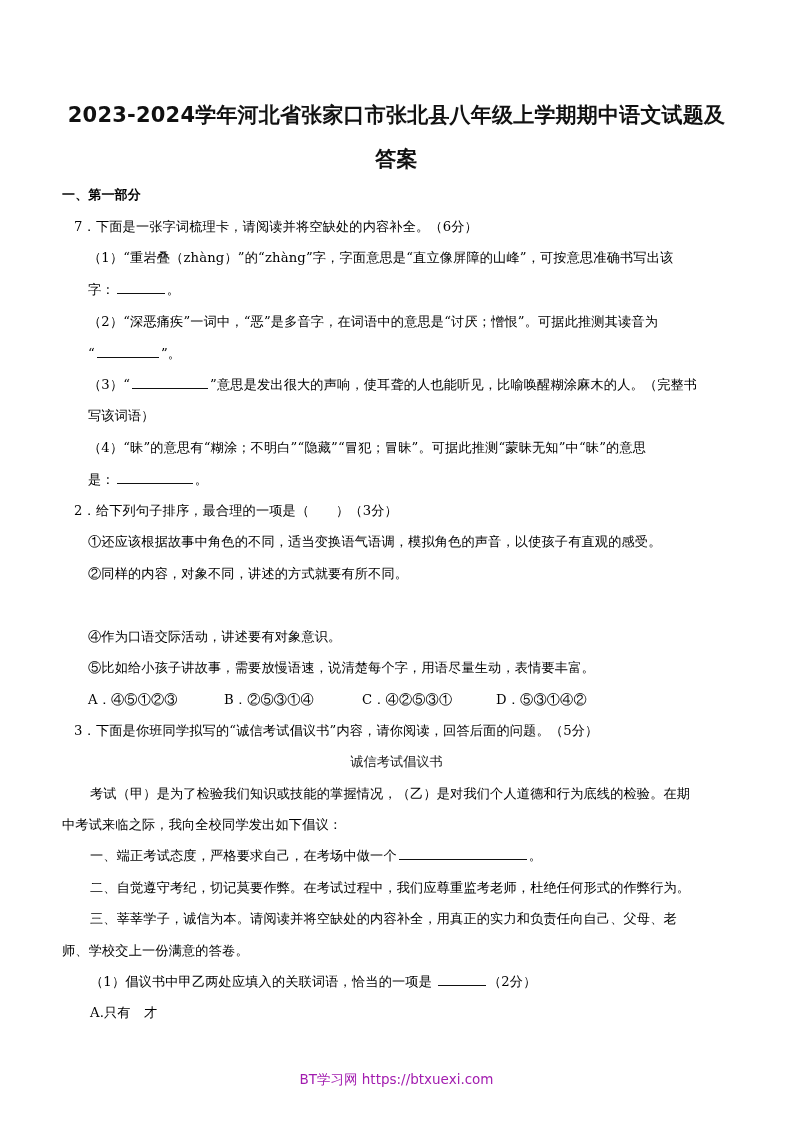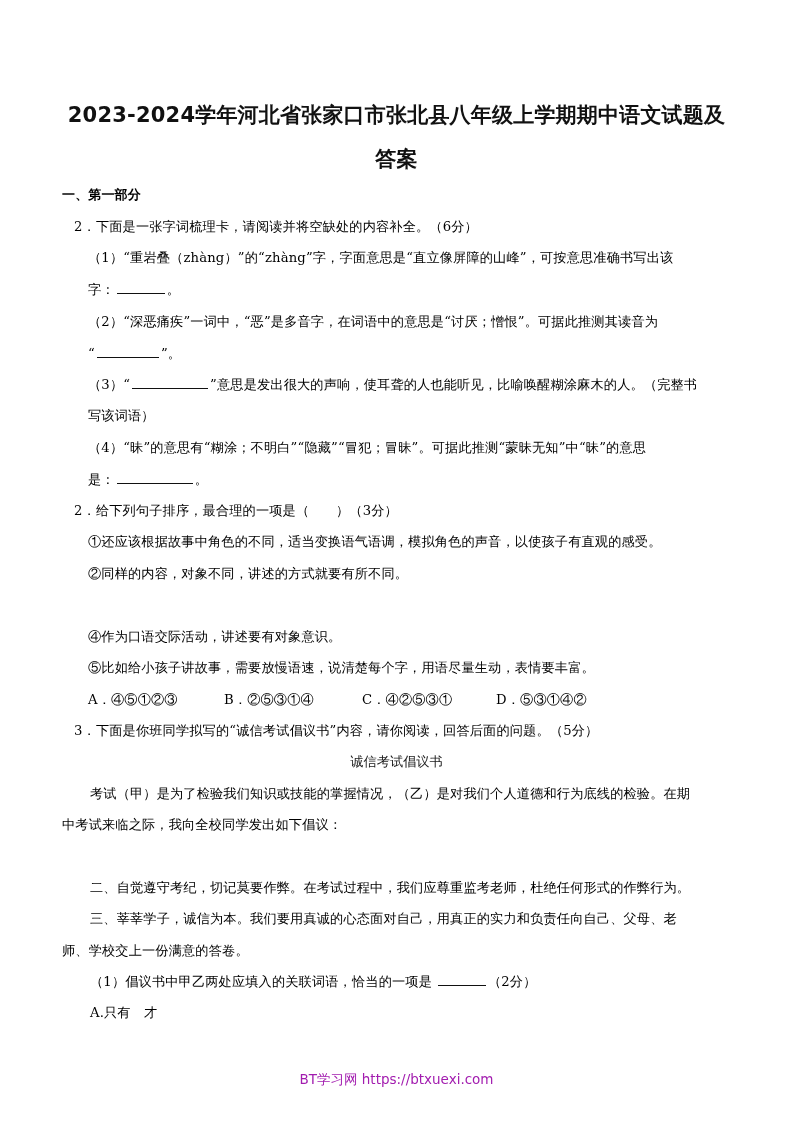--- a/index.html
+++ b/index.html
@@ -35,21 +35,21 @@
 </head>
 <body>
 
 <div class="page">
 
   <div class="title" style="top:101px;">2023-2024学年河北省张家口市张北县八年级上学期期中语文试题及</div>
   <div class="title" style="top:145px;">答案</div>
 
   <div class="line section" style="left:62px; top:186px;">一、第一部分</div>
 
-  <div class="line" style="left:74px; top:218px;">2．下面是一张字词梳理卡，请阅读并将空缺处的内容补全。（6分）</div>
+  <div class="line" style="left:74px; top:218px;">7．下面是一张字词梳理卡，请阅读并将空缺处的内容补全。（6分）</div>
   <div class="line" style="left:88px; top:249px;">（1）“重岩叠（zhàng）”的“zhàng”字，字面意思是“直立像屏障的山峰”，可按意思准确书写出该</div>
   <div class="line" style="left:88px; top:281px;">
     <span>字：</span><span class="blank" style="width:48px;"></span><span>。</span>
   </div>
   <div class="line" style="left:88px; top:313px;">（2）“深恶痛疾”一词中，“恶”是多音字，在词语中的意思是“讨厌；憎恨”。可据此推测其读音为</div>
   <div class="line" style="left:88px; top:345px;">
     <span>“</span><span class="blank" style="width:62px;"></span><span>”。</span>
   </div>
   <div class="line" style="left:88px; top:376px;">
     <span>（3）“</span><span class="blank" style="width:76px;"></span><span>”意思是发出很大的声响，使耳聋的人也能听见，比喻唤醒糊涂麻木的人。（完整书</span>
@@ -66,22 +66,25 @@
   <div class="line" style="left:88px; top:628px;">④作为口语交际活动，讲述要有对象意识。</div>
   <div class="line" style="left:88px; top:659px;">⑤比如给小孩子讲故事，需要放慢语速，说清楚每个字，用语尽量生动，表情要丰富。</div>
   <div class="line" style="left:88px; top:691px;">
     <span class="opt" style="width:136px;">A．④⑤①②③</span><span class="opt" style="width:138px;">B．②⑤③①④</span><span class="opt" style="width:134px;">C．④②⑤③①</span><span class="opt">D．⑤③①④②</span>
   </div>
 
   <div class="line" style="left:74px; top:722px;">3．下面是你班同学拟写的“诚信考试倡议书”内容，请你阅读，回答后面的问题。（5分）</div>
   <div class="centered" style="top:753px;">诚信考试倡议书</div>
   <div class="line" style="left:90px; top:785px;">考试（甲）是为了检验我们知识或技能的掌握情况，（乙）是对我们个人道德和行为底线的检验。在期</div>
   <div class="line" style="left:62px; top:816px;">中考试来临之际，我向全校同学发出如下倡议：</div>
+  <div class="line" style="left:90px; top:847px;">
+    <span>一、端正考试态度，严格要求自己，在考场中做一个</span><span class="blank" style="width:128px;"></span><span>。</span>
+  </div>
   <div class="line" style="left:90px; top:879px;">二、自觉遵守考纪，切记莫要作弊。在考试过程中，我们应尊重监考老师，杜绝任何形式的作弊行为。</div>
-  <div class="line" style="left:90px; top:910px;">三、莘莘学子，诚信为本。我们要用真诚的心态面对自己，用真正的实力和负责任向自己、父母、老</div>
+  <div class="line" style="left:90px; top:910px;">三、莘莘学子，诚信为本。请阅读并将空缺处的内容补全，用真正的实力和负责任向自己、父母、老</div>
   <div class="line" style="left:62px; top:942px;">师、学校交上一份满意的答卷。</div>
   <div class="line" style="left:90px; top:973px;">
     <span>（1）倡议书中甲乙两处应填入的关联词语，恰当的一项是</span><span class="blank" style="width:48px; margin-left:6px;"></span><span>（2分）</span>
   </div>
   <div class="line" style="left:90px; top:1004px;">A.只有　才</div>
 
   <div class="footer">BT学习网 https://btxuexi.com</div>
 </div>
 
 </body></html>

